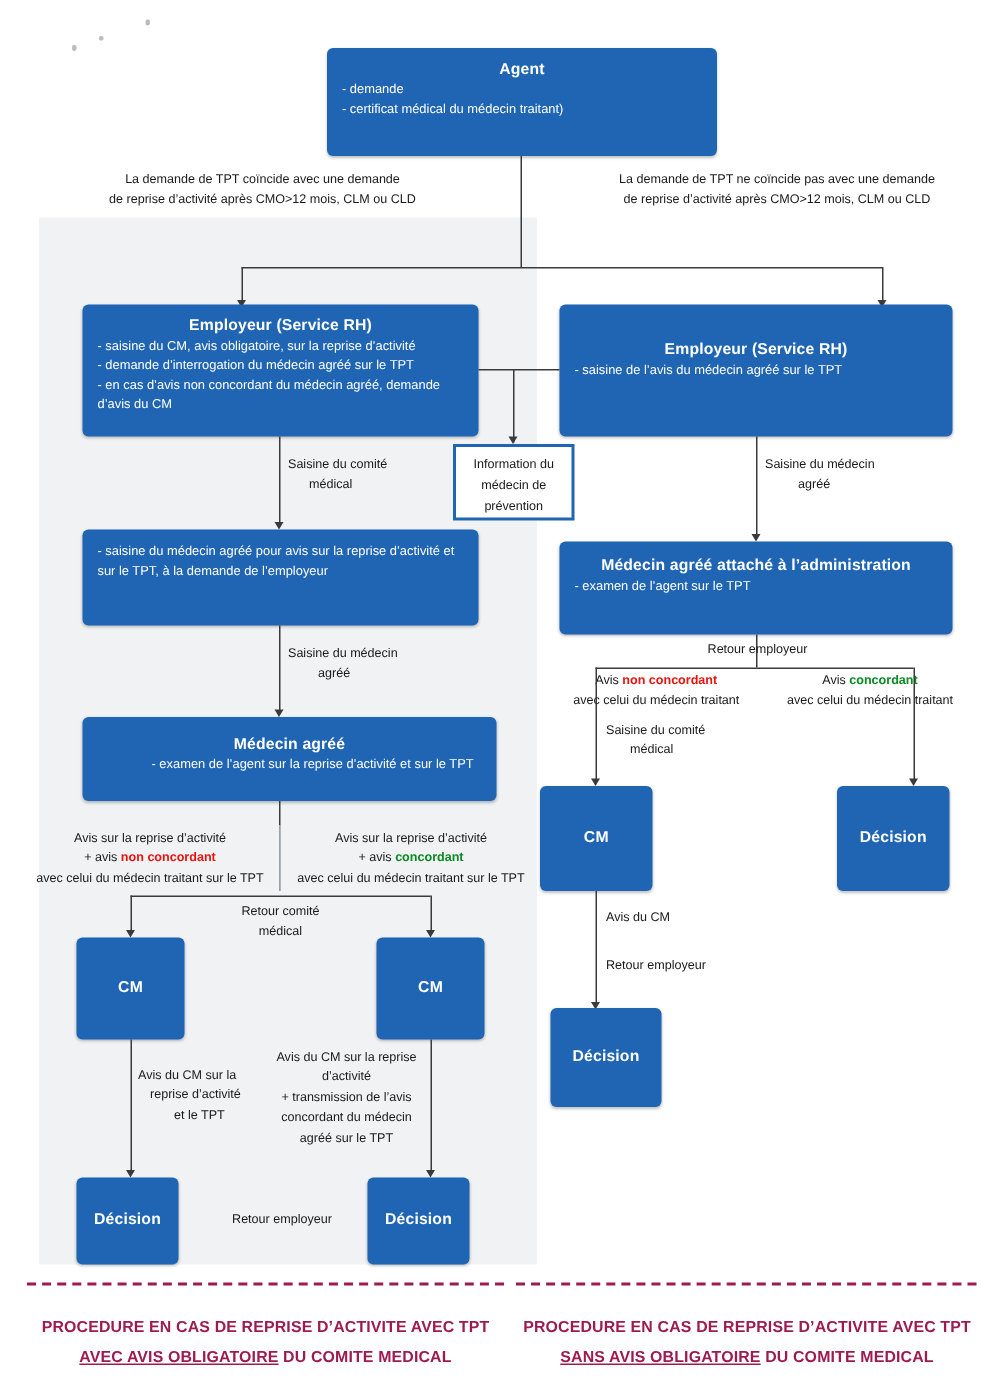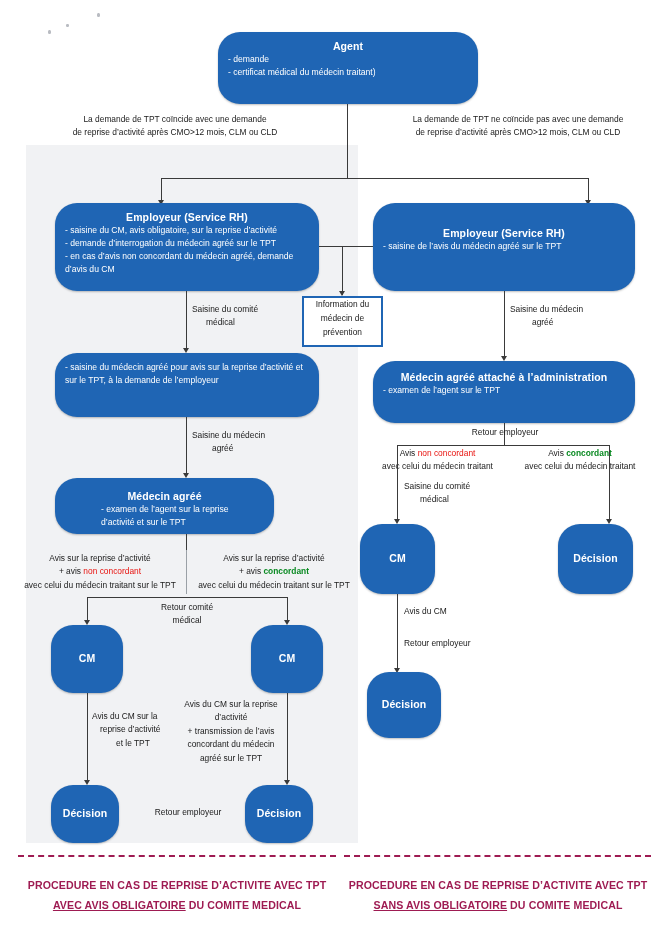--- a/index.html
+++ b/index.html
@@ -15,21 +15,21 @@
 
   
   .gray-panel{
     position:absolute;background:#f1f2f4;
   }
 
   
   .box{
     position:absolute;
     background:#1f65b4;
-    border-radius:22px;
+    border-radius:4px;
     color:#ffffff;
     box-sizing:border-box;
     box-shadow:0 1px 2px rgba(0,0,0,.25);
   }
   .box .title{
     text-align:center;
     font-weight:bold;
     font-size:10.5px;
     letter-spacing:.1px;
     line-height:1.25;
@@ -43,21 +43,21 @@
   .box.pad{padding:8px 10px 8px 10px;}
   .box.center{display:flex;align-items:center;justify-content:center;}
   .box.center .title{font-size:10.5px;}
 
   
   .callout{
     position:absolute;
     background:#ffffff;
     border:2px solid #1f65b4;
     box-sizing:border-box;
-    display:flex;align-items:flex-start;justify-content:center;
+    display:flex;align-items:flex-end;justify-content:center;
     text-align:center;
     font-size:8.4px;
     line-height:1.65;
     color:#1a1a1a;
   }
 
   
   .vline{position:absolute;width:1px;background:#3a3a3a;}
   .hline{position:absolute;height:1px;background:#3a3a3a;}
   .arrow{
@@ -69,21 +69,21 @@
 
   
   .lbl{
     position:absolute;
     font-size:8.4px;
     line-height:1.6;
     color:#1a1a1a;
     text-align:center;
   }
   .lbl.left{text-align:left;}
-  .red{color:#e8130f;font-weight:normal;text-align:right;}
+  .red{color:#e8130f;font-weight:bold;text-align:right;}
   .green{color:#0a8a22;font-weight:bold;}
 
   
   .dashed{
     position:absolute;
     border-top:2.5px dashed #9e1b52;
   }
   .footer{
     position:absolute;
     text-align:center;
@@ -189,21 +189,21 @@
     </div>
   </div>
 
   <div class="vline" style="left:186px;top:417px;height:59px;"></div>
   <div class="arrow" style="left:182.5px;top:473px;"></div>
   <div class="lbl" style="left:192px;top:429px;width:120px;text-align:left;">
     <div>Saisine du médecin</div>
     <div style="padding-left:20px;">agréé</div>
   </div>
 
-  <div class="box pad" style="left:55px;top:478px;width:219px;height:56px;padding-top:12px;">
+  <div class="box pad" style="left:55px;top:478px;width:276px;height:56px;padding-top:12px;">
     <div class="title">Médecin agréé</div>
     <div class="lines" style="text-align:left;margin-left:36px;">
       <div>- examen de l’agent sur la reprise d’activité et sur le TPT</div>
     </div>
   </div>
 
   <div class="vline" style="left:504px;top:423px;height:22px;"></div>
   <div class="hline" style="left:397px;top:445px;width:212px;"></div>
   <div class="lbl" style="left:440px;top:426px;width:130px;">
     <span>Retour employeur</span>

